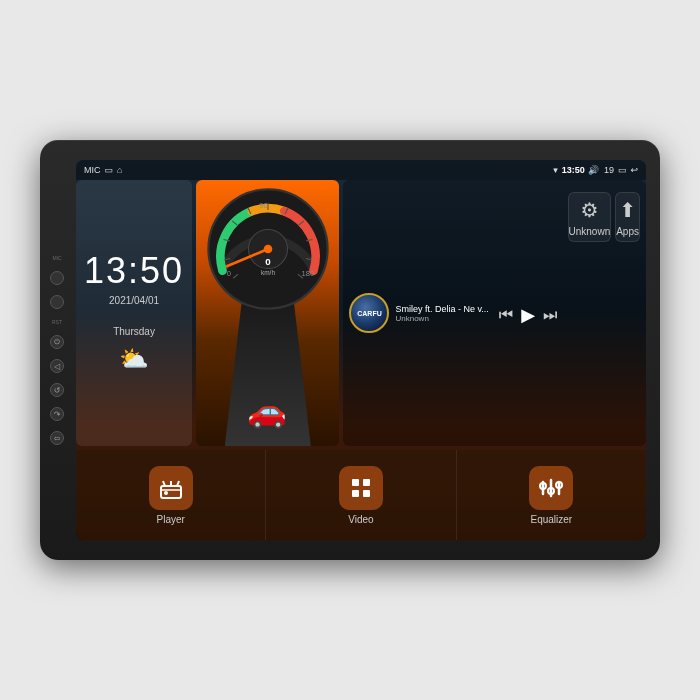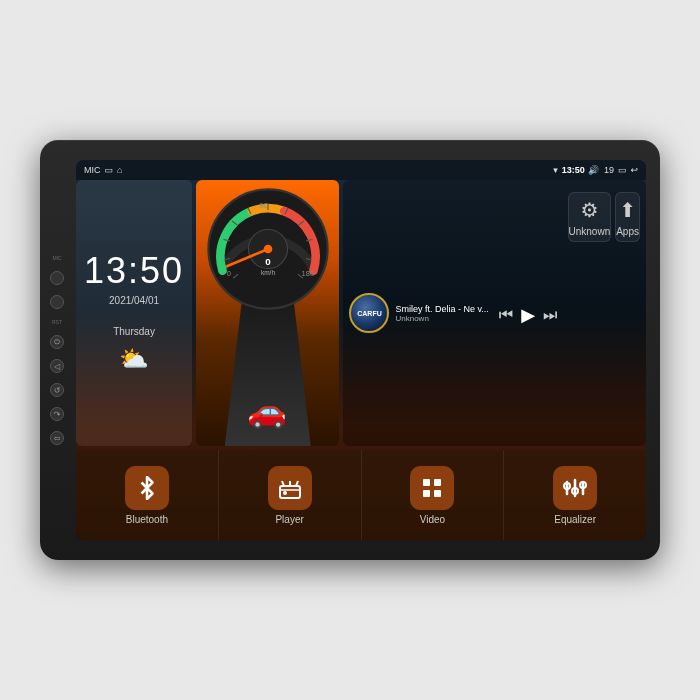--- a/index.html
+++ b/index.html
@@ -360,28 +360,20 @@
             </div>
           </div>
         </div>
       </div>
 
       <div style="display:flex; gap:4px; padding: 0 4px 4px; flex-shrink:0;">
       </div>
 
       <div class="apps-bar">
 
-        <div class="app-item">
-          <div class="app-icon-circle">
-            <svg width="24" height="24" viewBox="0 0 24 24">
-              <polyline points="6.5,6.5 17.5,17.5 12,23 12,1 17.5,6.5 6.5,17.5" fill="none" stroke="white" stroke-width="2.5" stroke-linejoin="round"></polyline>
-            </svg>
-          </div>
-          <span class="app-label">Bluetooth</span>
-        </div>
 
         <div class="app-item">
           <div class="app-icon-circle">
             <svg width="24" height="24" viewBox="0 0 24 24">
               <rect x="2" y="10" width="20" height="12" rx="2" fill="none" stroke="white" stroke-width="2"></rect>
               <line x1="6" y1="10" x2="4" y2="5" stroke="white" stroke-width="2"></line>
               <line x1="12" y1="10" x2="12" y2="5" stroke="white" stroke-width="2"></line>
               <line x1="18" y1="10" x2="20" y2="5" stroke="white" stroke-width="2"></line>
               <line x1="2" y1="14" x2="22" y2="14" stroke="white" stroke-width="1.5"></line>
               <circle cx="7" cy="17" r="2" fill="white"></circle>

